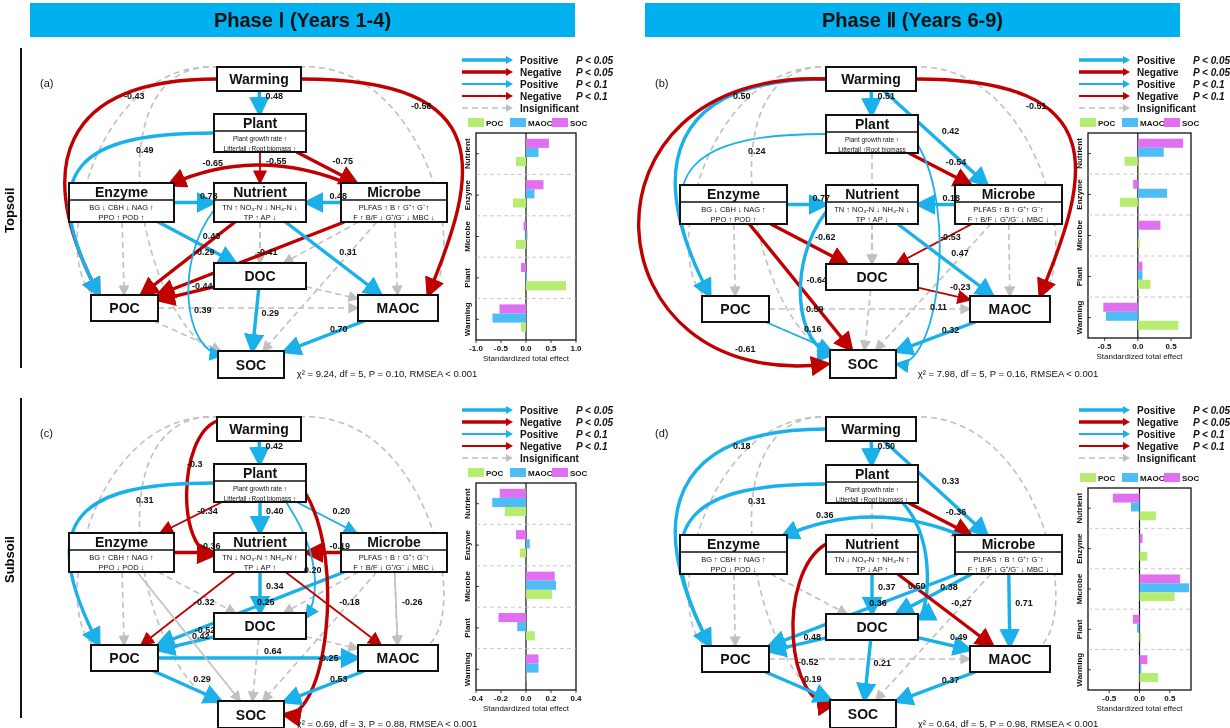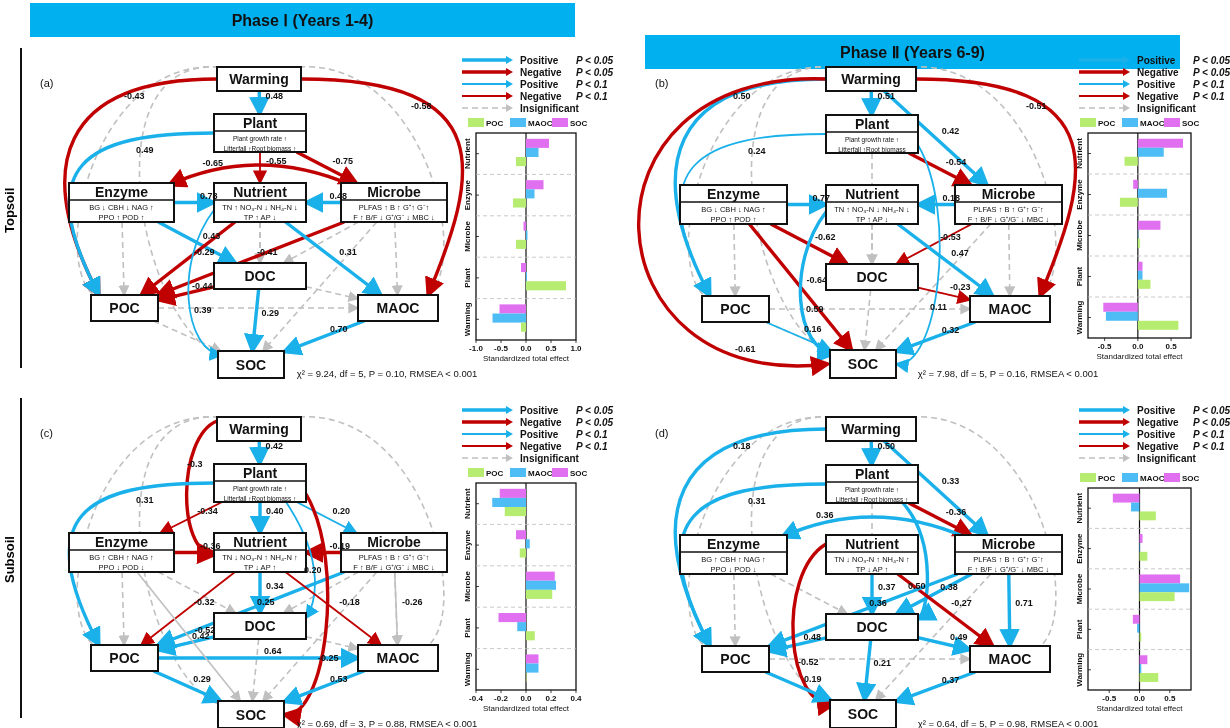--- a/index.html
+++ b/index.html
@@ -1,28 +1,28 @@
 <!DOCTYPE html>
 <html><head>
 <meta charset="utf-8">
 <style>
   html,body{margin:0;padding:0;background:#fff;}
   body{width:1230px;height:728px;position:relative;overflow:hidden;font-family:"Liberation Sans",sans-serif;}
-  .banner{position:absolute;top:3px;height:34px;background:#00b0ef;color:#111;font-weight:bold;font-size:16px;display:flex;align-items:center;justify-content:center;}
+  .banner{position:absolute;top:3px;height:34px;background:#00b0ef;color:#111;font-weight:bold;font-size:20px;display:flex;align-items:center;justify-content:center;}
   .side-label{position:absolute;left:2px;width:18px;font-weight:bold;font-size:13px;writing-mode:vertical-rl;transform:rotate(180deg);text-align:center;}
   .side-rule{position:absolute;left:20px;width:2px;background:#111;}
   svg text{font-family:"Liberation Sans",sans-serif;}
 </style>
 </head>
 <body>
 
 <div class="banner" style="left:30px;width:545px;">
     <span>Phase Ⅰ (Years 1-4)</span>
   </div>
-<div class="banner" style="left:645px;width:535px;margin-top:32px;">
+<div class="banner" style="left:645px;width:535px;">
     <span>Phase Ⅱ (Years 6-9)</span>
   </div>
 
 <div class="side-rule" style="top:48px;height:320px;"></div>
 <div class="side-label" style="top:150px;height:120px;">Topsoil</div>
 <div class="side-rule" style="top:398px;height:320px;"></div>
 <div class="side-label" style="top:500px;height:120px;">Subsoil</div>
 
 <svg id="main-svg" width="1230" height="728" style="position:absolute;left:0;top:0;">
   <defs>

